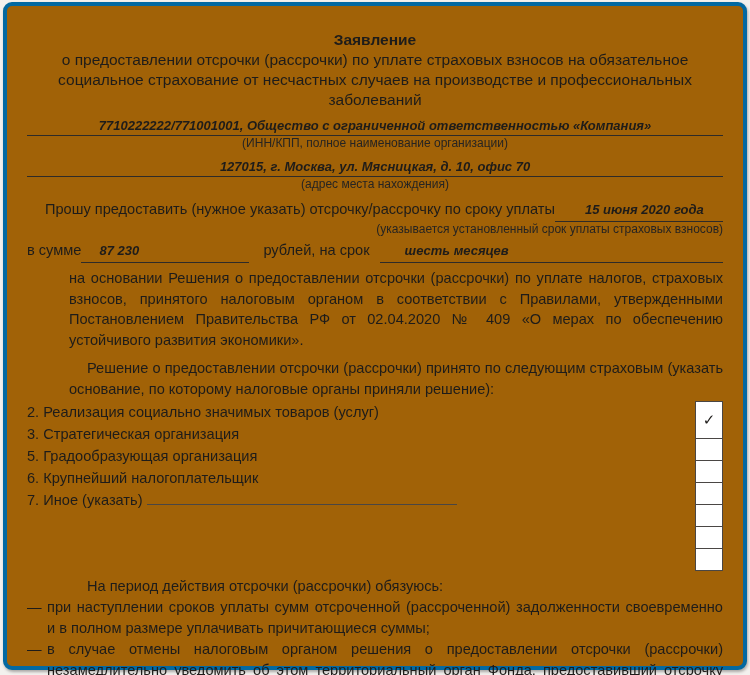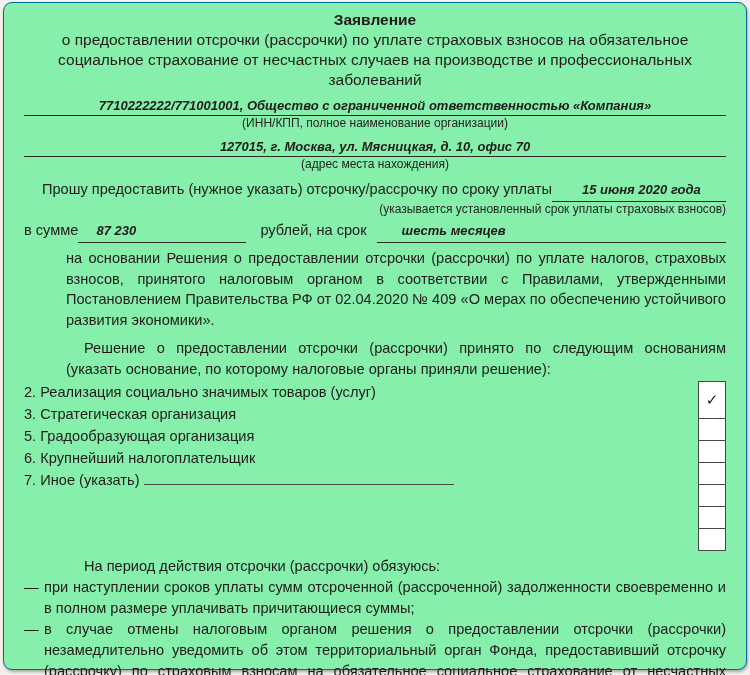--- a/index.html
+++ b/index.html
@@ -7,25 +7,25 @@
     width:750px;height:675px;
     background:#f3f1ee;
     font-family:"Liberation Sans", sans-serif;
     color:#1e1c1a;
     position:relative;
     overflow:hidden;
   }
   .page{
     position:absolute;
     left:3px; top:2px; right:3px; bottom:5px;
-    background:#86efac;
-    border:1px solid #0369a1;
+    background:#a16207;
+    border:4px solid #0369a1;
     border-radius:9px;
     box-shadow:1px 2px 3px rgba(0,0,0,0.30);
-    padding:7px 20px 8px 20px;
+    padding:24px 20px 8px 20px;
     box-sizing:border-box;
   }
   .t-center{text-align:center;}
   .title-main{font-weight:bold;font-size:15.5px;line-height:20px;}
   .title-sub{font-weight:normal;font-size:15.5px;line-height:20px;}
   .caption{font-size:12px;line-height:15px;color:#262422;}
   .caption.right{text-align:right;}
   .uline-full{
     border-bottom:1.6px solid #2e2b28;
     text-align:center;
@@ -99,21 +99,21 @@
     <span class="req-label">в сумме</span>
     <span class="fill-line fixed sum-line"><span class="filled">87 230</span></span>
     <span class="mid-label">рублей, на срок</span>
     <span class="fill-line" style="padding-left:25px;"><span class="filled">шесть месяцев</span></span>
   </div>
 
   <div class="body-text" style="margin-top:5px;">на основании Решения о предоставлении отсрочки (рассрочки) по уплате налогов, страховых взносов, принятого налоговым органом в соответствии с Правилами, утвержденными Постановлением Правительства РФ от 02.04.2020 № 409 «О мерах по обеспечению устойчивого развития экономики».</div>
 
   <div class="gap-m"></div>
 
-  <div class="body-text indent">Решение о предоставлении отсрочки (рассрочки) принято по следующим основаниям (указать основание, по которому налоговые органы приняли решение):</div>
+  <div class="body-text indent">Решение о предоставлении отсрочки (рассрочки) принято по следующим страховым (указать основание, по которому налоговые органы приняли решение):</div>
 
   <div class="decision-list">
     <div class="decision-items">
       <div class="d-item">2. Реализация социально значимых товаров (услуг)</div>
       <div class="d-item">3. Стратегическая организация</div>
       <div class="d-item">5. Градообразующая организация</div>
       <div class="d-item">6. Крупнейший налогоплательщик</div>
       <div class="d-item">
         <span>7. Иное (указать)</span>
         <span class="item-blank"></span>

